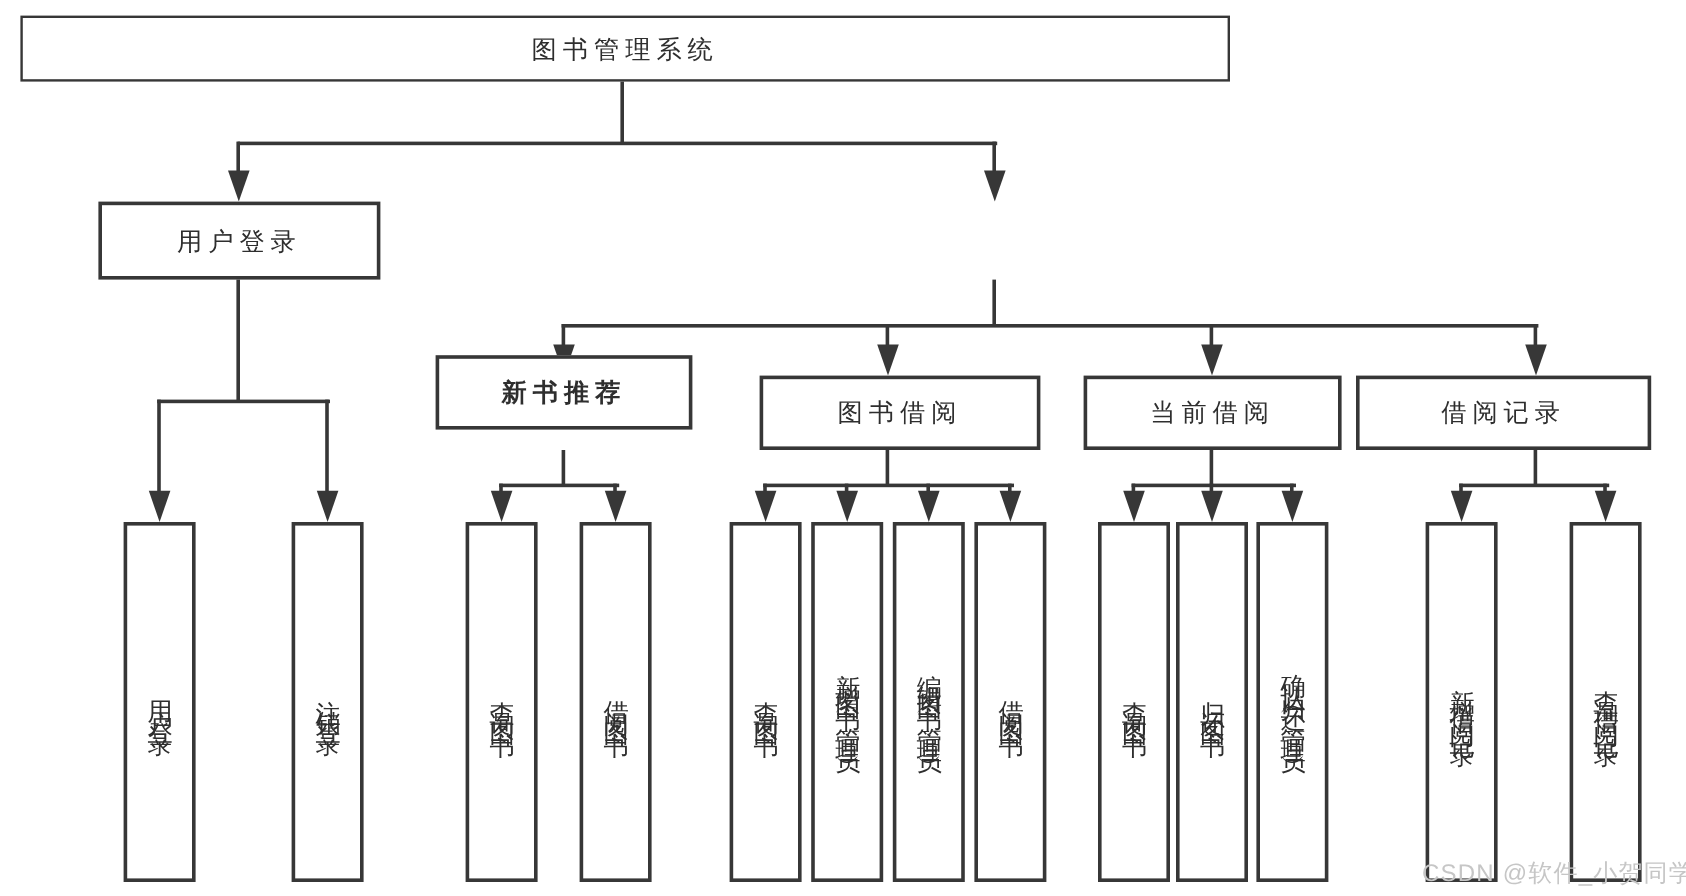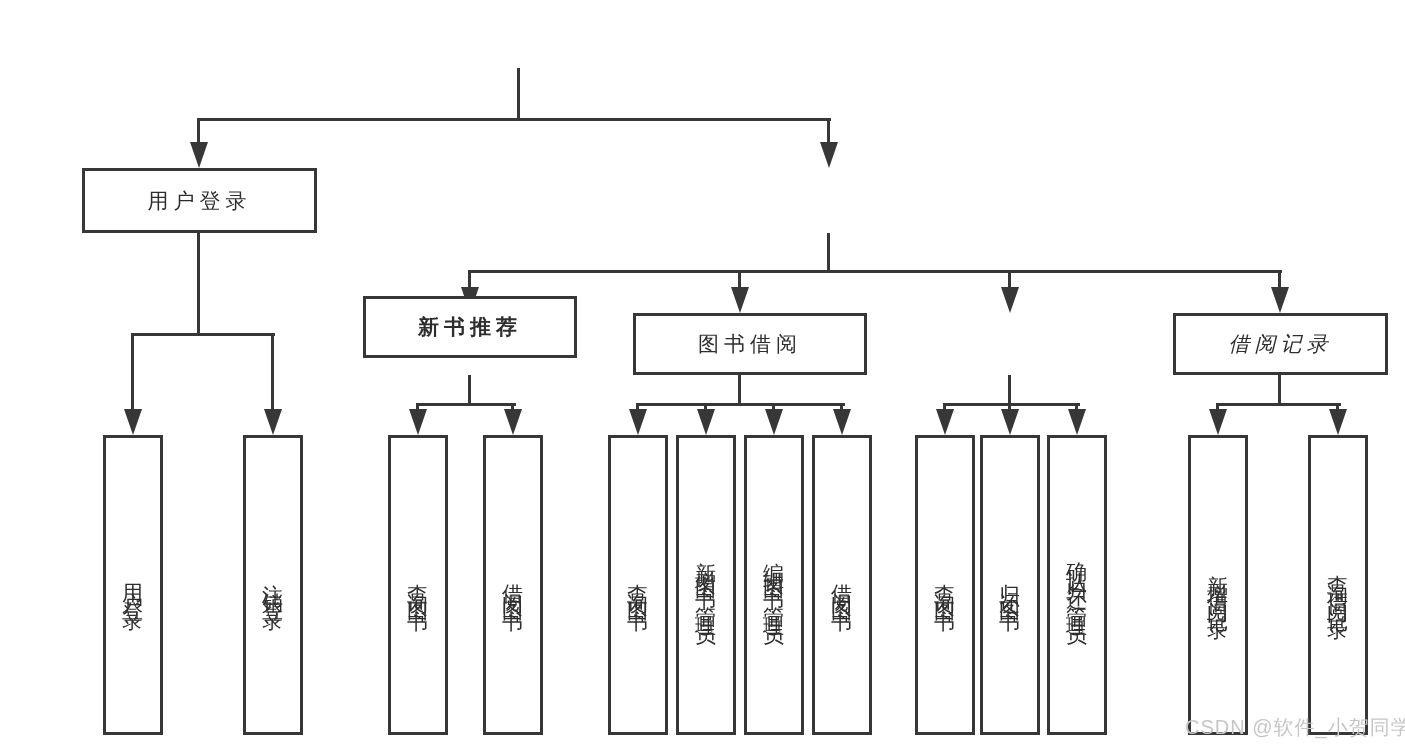--- a/index.html
+++ b/index.html
@@ -30,20 +30,23 @@
   .watermark {
     position:absolute; left:1185px; top:714px;
     font-size:20px; color:#c6c6c6; letter-spacing:1px; white-space:nowrap;
   }
 </style>
 </head>
 <body>
 
 <div class="canvas">
 
+  <div class="box root" style="left:17px; top:13px; width:1008px; height:55px;">
+    <span class="hlabel">图书管理系统</span>
+  </div>
 
   <div class="vl" style="left:517px; top:68px; height:52px;"></div>
   <div class="hl" style="left:198px; top:118px; width:633px;"></div>
   <div class="vl" style="left:197px; top:118px; height:28px;"></div>
   <div class="arrow" style="left:190px; top:142px;"></div>
   <div class="vl" style="left:827px; top:118px; height:28px;"></div>
   <div class="arrow" style="left:820px; top:142px;"></div>
 
   <div class="box" style="left:82px; top:168px; width:235px; height:65px;">
     <span class="hlabel">用户登录</span>
@@ -66,21 +69,24 @@
   <div class="arrow" style="left:1001px; top:287px;"></div>
   <div class="vl" style="left:1278px; top:270px; height:21px;"></div>
   <div class="arrow" style="left:1271px; top:287px;"></div>
 
   <div class="box" style="left:363px; top:296px; width:214px; height:62px;font-weight:bold;">
     <span class="hlabel">新书推荐</span>
   </div>
   <div class="box" style="left:633px; top:313px; width:234px; height:62px;">
     <span class="hlabel">图书借阅</span>
   </div>
-  <div class="box" style="left:1173px; top:313px; width:215px; height:62px;font-style:italic;">
+  <div class="box" style="left:903px; top:313px; width:215px; height:62px;">
+    <span class="hlabel">当前借阅</span>
+  </div>
+  <div class="box" style="left:1130px; top:313px; width:246px; height:62px;">
     <span class="hlabel">借阅记录</span>
   </div>
 
   <div class="vl" style="left:468px; top:375px; height:30px;"></div>
   <div class="hl" style="left:416px; top:403px; width:100px;"></div>
   <div class="vl" style="left:416px; top:403px; height:10px;"></div>
   <div class="arrow" style="left:409px; top:409px;"></div>
   <div class="vl" style="left:511px; top:403px; height:10px;"></div>
   <div class="arrow" style="left:504px; top:409px;"></div>
 

